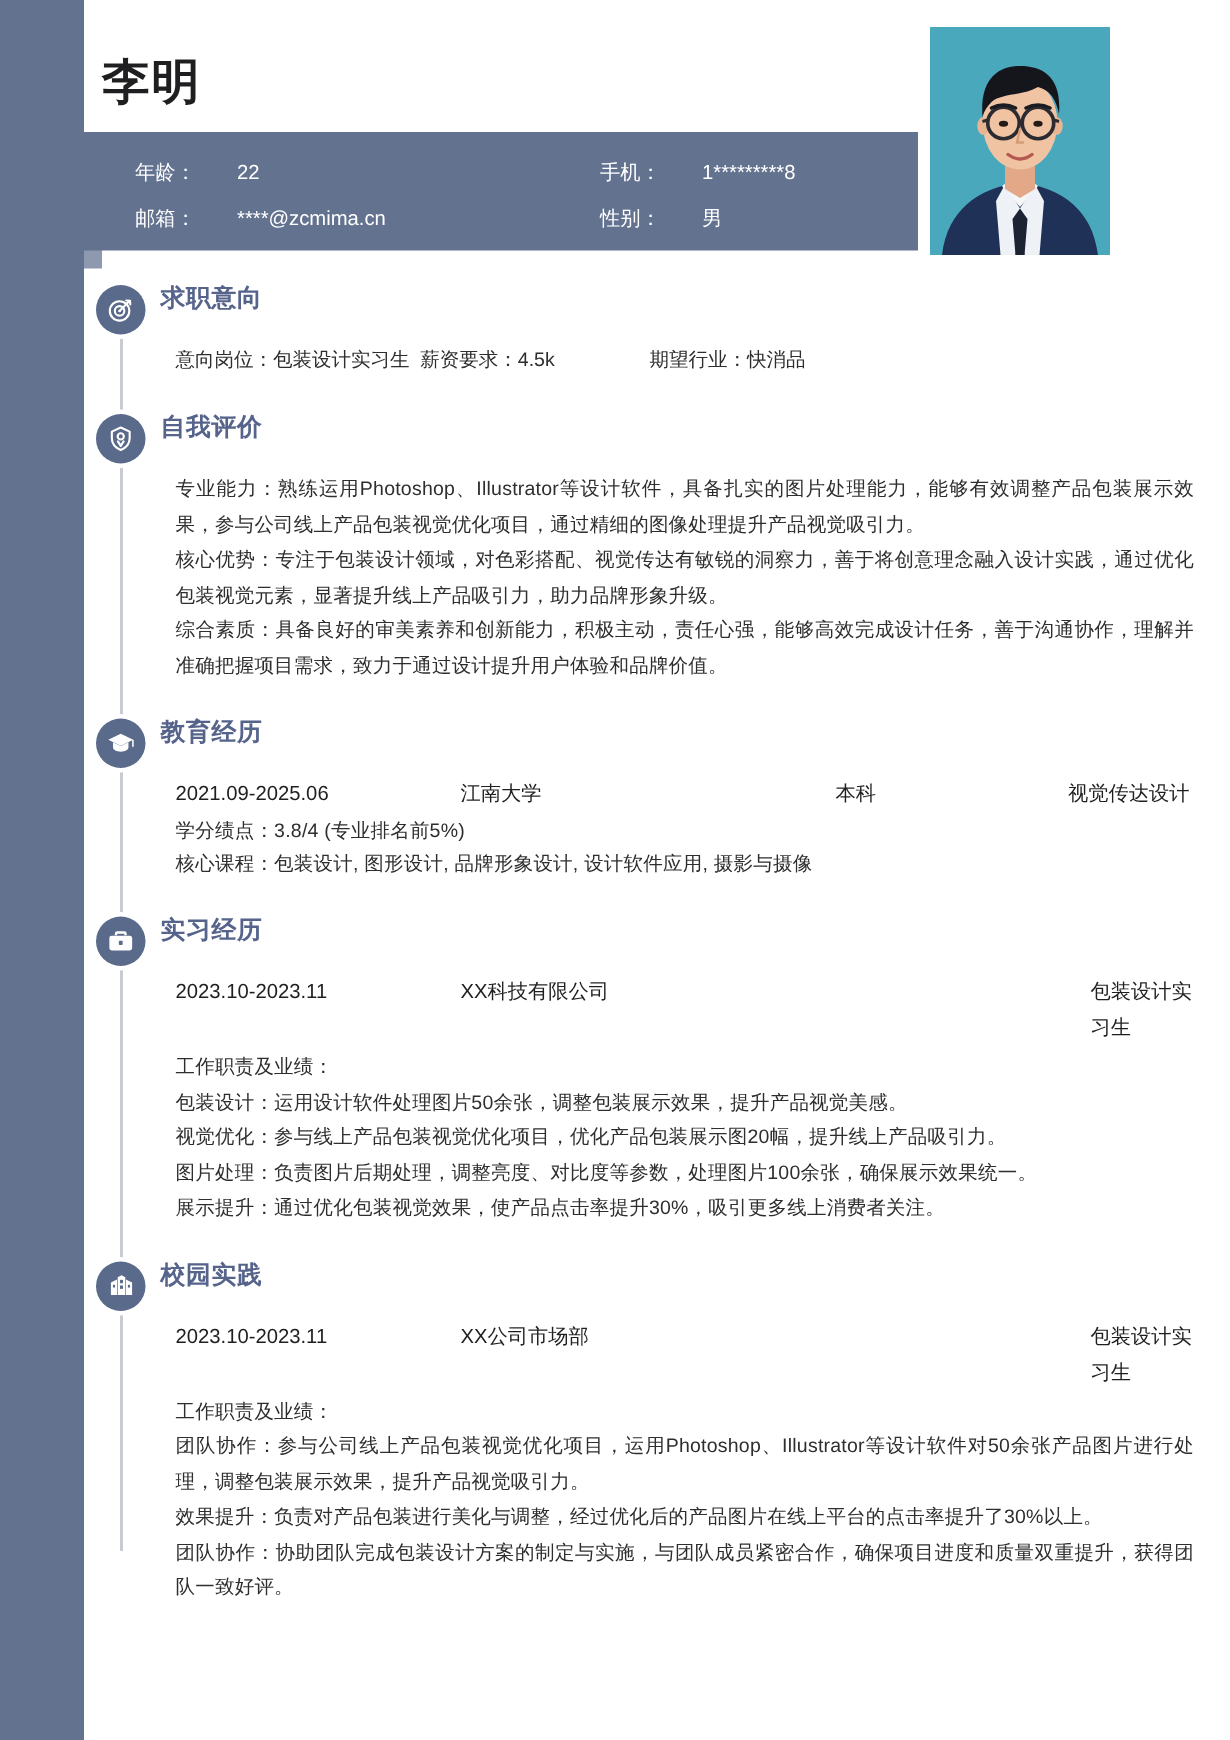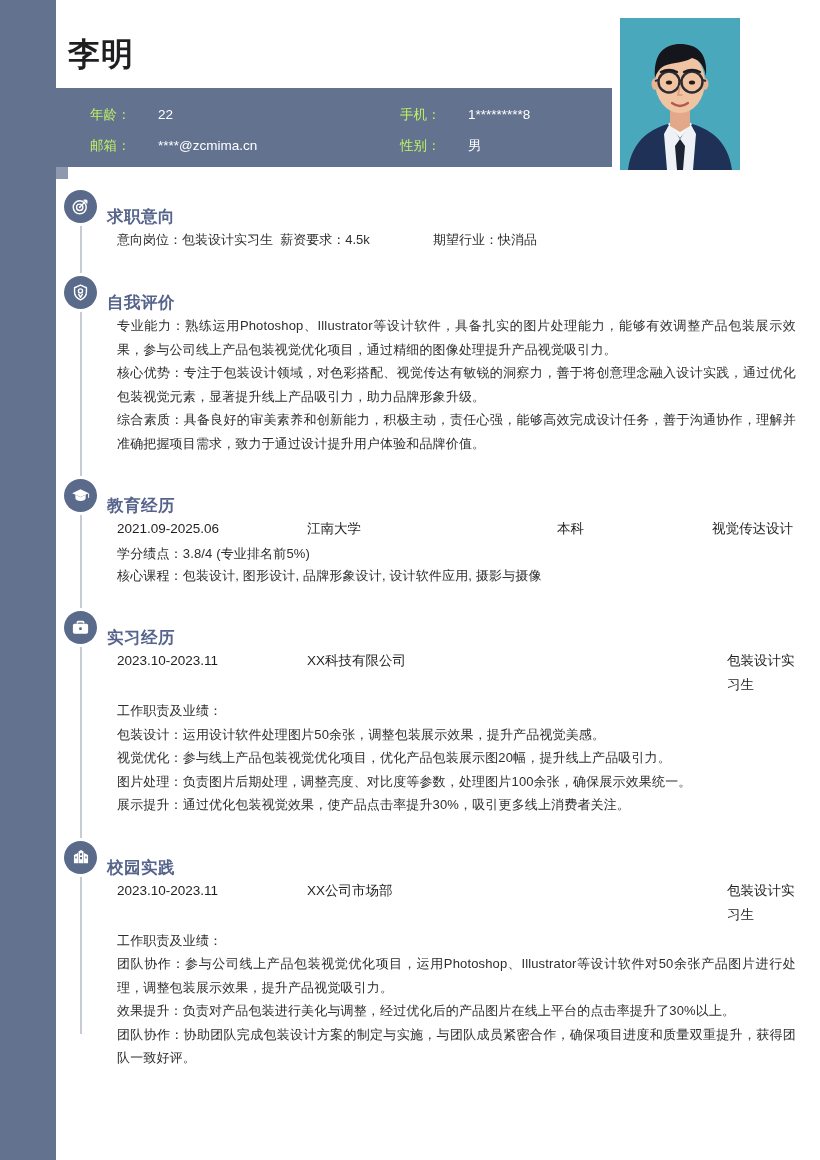--- a/index.html
+++ b/index.html
@@ -30,39 +30,39 @@
   }
   .header-bar{
     position:absolute;left:28px;top:88px;width:584px;height:79px;
     background:#63728f;
   }
   .info-grid{
     position:absolute;left:62px;top:14px;width:520px;
     display:grid;grid-template-columns:310px 1fr;grid-row-gap:6px;
   }
   .info-item{display:flex;align-items:baseline;color:#ffffff;font-size:13.5px;line-height:25px;}
-  .info-label{min-width:48px;color:#bef264;}
+  .info-label{min-width:48px;color:#ffffff;}
   .info-value{color:#ffffff;margin-left:20px;}
 
   
   .photo{
     position:absolute;left:620px;top:18px;width:120px;height:152px;
     background:linear-gradient(180deg,#4aa8bd 0%,#3f9fb6 100%);
     overflow:hidden;
   }
   .photo svg{display:block;}
 
   
   .content{position:absolute;left:0;top:174px;width:820px;}
   .timeline-line{
     position:absolute;left:80px;top:196px;width:2px;height:838px;background:#c6cbd4;
   }
   .section{position:relative;padding:0 0 0 0;}
   .sec-head{
-    position:relative;height:40px;display:flex;align-items:flex-end;
+    position:relative;height:40px;display:flex;align-items:flex-start;
   }
   .sec-icon{
     position:absolute;left:64px;top:2px;width:33px;height:33px;border-radius:50%;
     background:#5a6a8a;display:flex;align-items:center;justify-content:center;
     box-shadow:0 0 0 3px #ffffff;
   }
   .sec-icon svg{display:block;}
   .sec-title{
     margin-left:107px;font-size:16.5px;font-weight:bold;color:#56648c;letter-spacing:.5px;
   }

